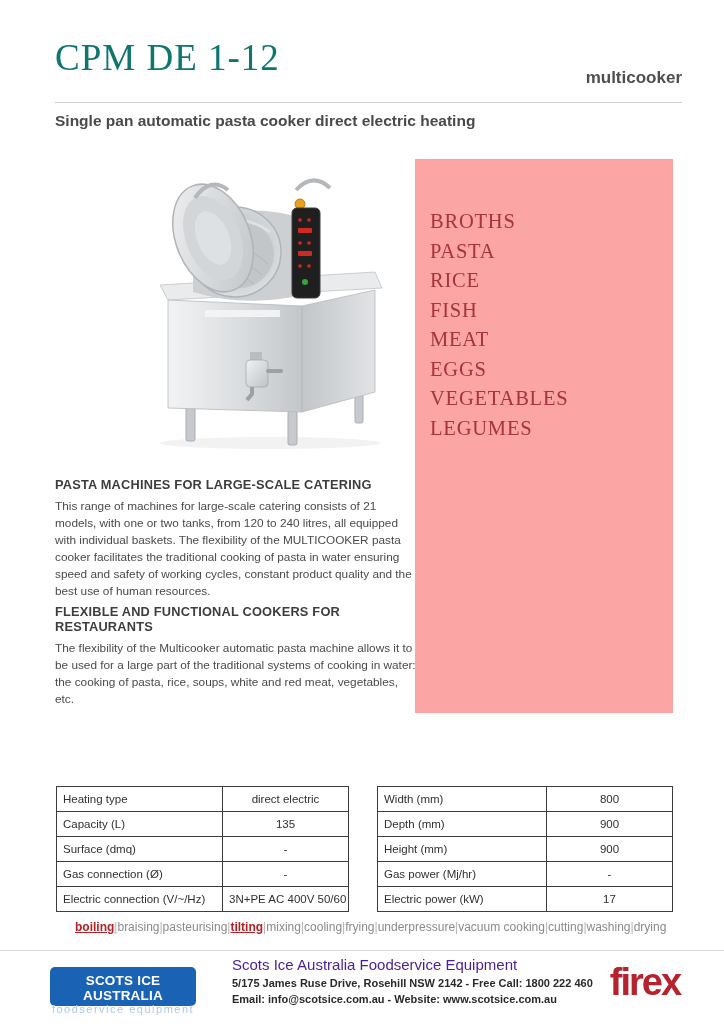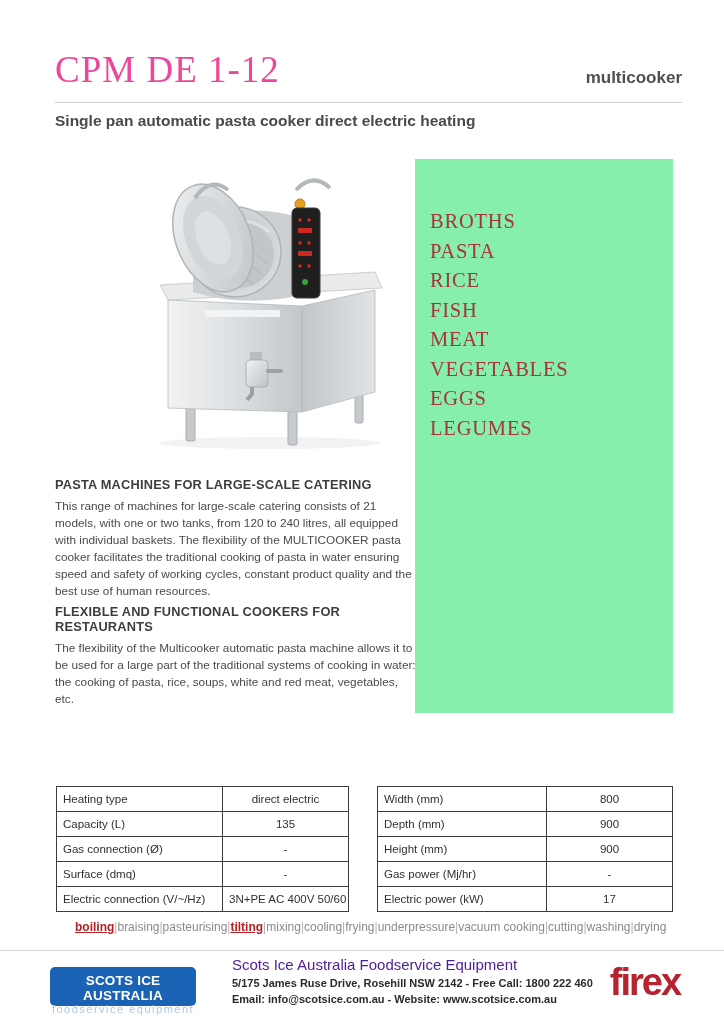--- a/index.html
+++ b/index.html
@@ -1,27 +1,27 @@
 <!DOCTYPE html>
 <html><head>
 <meta charset="utf-8">
 <style>
   * { margin:0; padding:0; box-sizing:border-box; }
   body { background:#ffffff; font-family:"Liberation Sans", sans-serif; }
   .page { position:relative; width:724px; height:1024px; background:#ffffff; overflow:hidden; }
 
-  .title { position:absolute; left:55px; top:48px; font-family:"Liberation Serif", serif;
-           font-size:37px; font-weight:normal; letter-spacing:1px; color:#ec4899; }
+  .title { position:absolute; left:55px; top:36px; font-family:"Liberation Serif", serif;
+           font-size:37px; font-weight:normal; letter-spacing:1px; color:#0f766e; }
   .category { position:absolute; right:42px; top:68px; font-size:17px; font-weight:bold; color:#4f4f4f; }
   .rule-header { position:absolute; left:55px; right:42px; top:102px; border-top:1px solid #cfcfcf; }
   .subtitle { position:absolute; left:55px; top:112px; font-size:15.5px; font-weight:bold; color:#4a4a4a; }
 
   .product { position:absolute; left:150px; top:160px; width:250px; height:290px; }
 
-  .sidebox { position:absolute; left:415px; top:159px; width:258px; height:554px; background:#86efac; }
+  .sidebox { position:absolute; left:415px; top:159px; width:258px; height:554px; background:#fca5a5; }
   .food-list { padding:48px 0 0 15px; }
   .food-item { font-family:"Liberation Serif", serif; font-size:20.5px; line-height:29.5px;
                letter-spacing:0.8px; color:#a5343c; }
 
   .section { position:absolute; left:55px; width:364px; }
   .sec-heading { font-size:12.8px; font-weight:bold; color:#3d3d3d; letter-spacing:0.2px; margin-bottom:6px; }
   .sec-body { font-size:11.8px; color:#4a4a4a; line-height:17px; }
   #section-1 { top:477px; }
   #section-2 { top:604px; }
 
@@ -141,22 +141,22 @@
     </svg>
   </div>
 
   <div class="sidebox">
     <div class="food-list">
       <div class="food-item">BROTHS</div>
       <div class="food-item">PASTA</div>
       <div class="food-item">RICE</div>
       <div class="food-item">FISH</div>
       <div class="food-item">MEAT</div>
+      <div class="food-item">EGGS</div>
       <div class="food-item">VEGETABLES</div>
-      <div class="food-item">EGGS</div>
       <div class="food-item">LEGUMES</div>
     </div>
   </div>
 
   <div class="section" id="section-1">
     <div class="sec-heading">PASTA MACHINES FOR LARGE-SCALE CATERING</div>
     <div class="sec-body">This range of machines for large-scale catering consists of 21 models, with one or two tanks, from 120 to 240 litres, all equipped with individual baskets. The flexibility of the MULTICOOKER pasta cooker facilitates the traditional cooking of pasta in water ensuring speed and safety of working cycles, constant product quality and the best use of human resources.</div>
   </div>
   <div class="section" id="section-2">
     <div class="sec-heading">FLEXIBLE AND FUNCTIONAL COOKERS FOR RESTAURANTS</div>
@@ -167,25 +167,25 @@
     <tbody>
         <tr>
       <td class="label">Heating type</td>
       <td class="value">direct electric</td>
     </tr>
     <tr>
       <td class="label">Capacity (L)</td>
       <td class="value">135</td>
     </tr>
     <tr>
+      <td class="label">Surface (dmq)</td>
+      <td class="value">-</td>
+    </tr>
+    <tr>
       <td class="label">Gas connection (Ø)</td>
-      <td class="value">-</td>
-    </tr>
-    <tr>
-      <td class="label">Surface (dmq)</td>
       <td class="value">-</td>
     </tr>
     <tr>
       <td class="label">Electric connection (V/~/Hz)</td>
       <td class="value">3N+PE AC 400V 50/60 Hz</td>
     </tr>
   </tbody>
     </table>
 
   <table class="spec" id="table-right">

